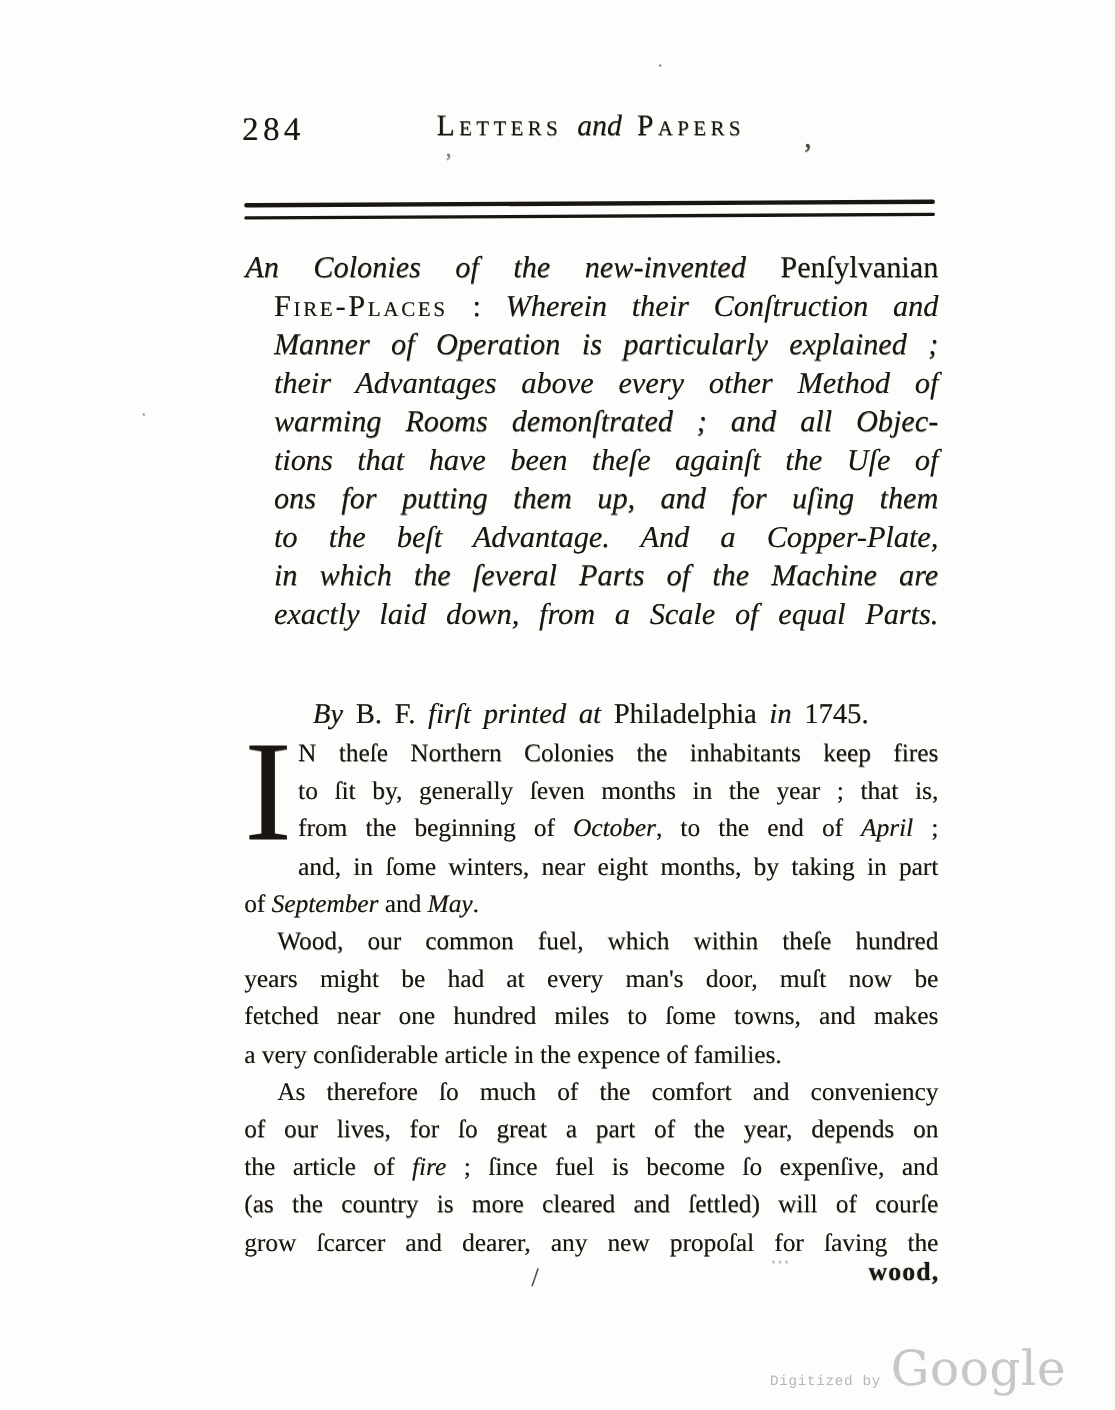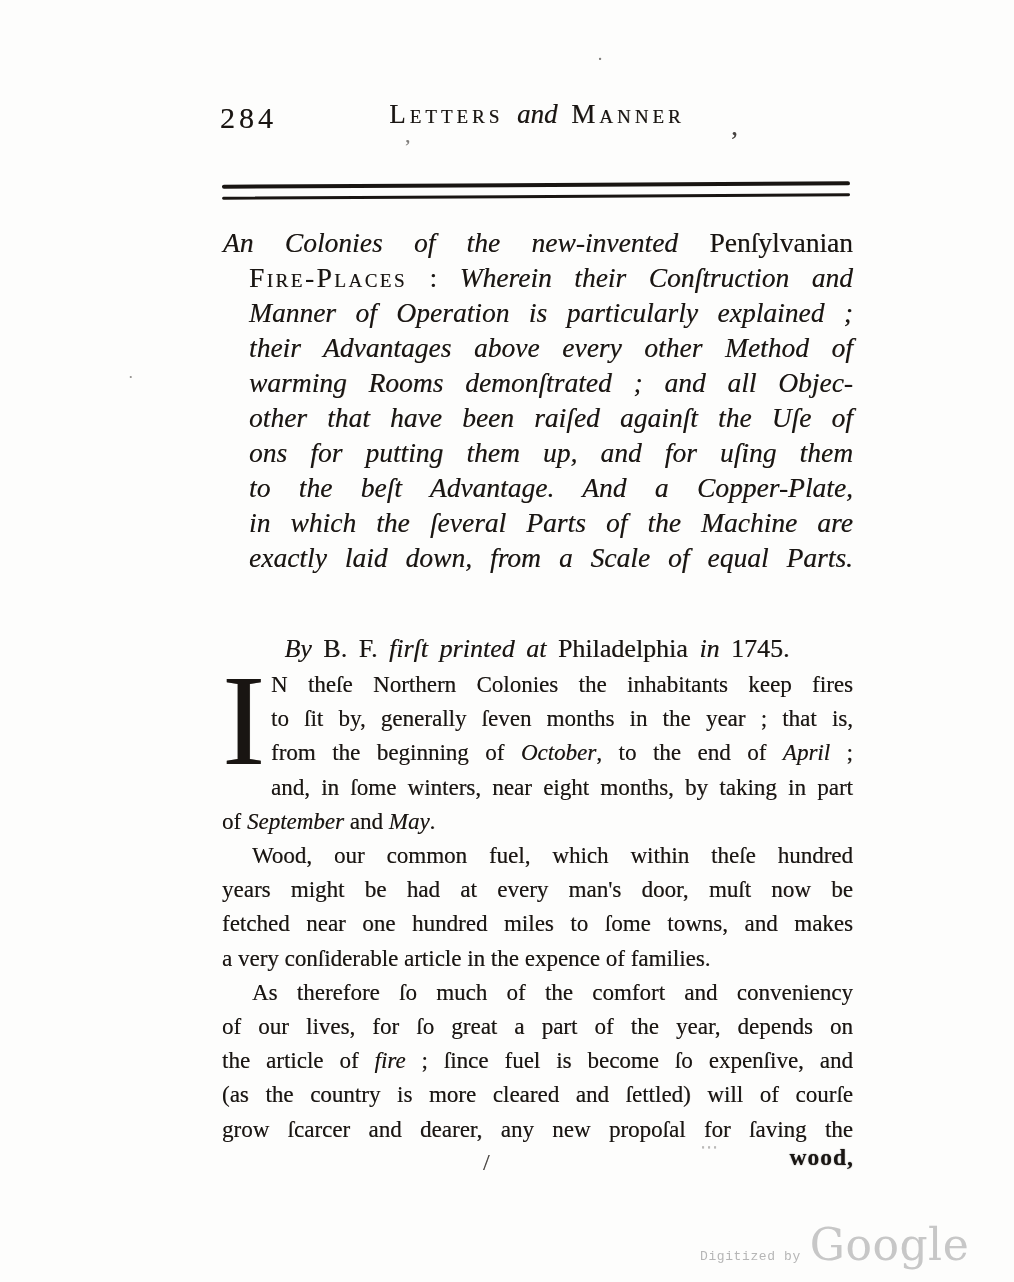--- a/index.html
+++ b/index.html
@@ -87,34 +87,34 @@
 
   .artifact{position:absolute;color:var(--ink,#191512);line-height:1;}
 </style>
 </head>
 <body>
 
 <div class="page">
 
   <div id="pageNumber">284</div>
 
-  <div id="runningHeader"><span class="seg-smallcaps">Letters</span><span class="seg-italic"> and </span><span class="seg-smallcaps">Manner</span></div>
+  <div id="runningHeader"><span class="seg-smallcaps">Letters</span><span class="seg-italic"> and </span><span class="seg-smallcaps">Papers</span></div>
 
   <div id="rule">
     <div class="rt"></div>
     <div class="rb"></div>
   </div>
 
   <div id="titleBlock">
       <div class="line"><span class="seg-italic">An Colonies of the new-invented </span><span class="seg-roman">Penſylvanian</span></div>
       <div class="line"><span class="seg-smallcaps">Fire-Places</span><span class="seg-roman"> : </span><span class="seg-italic">Wherein their Conſtruction and</span></div>
       <div class="line"><span class="seg-italic">Manner of Operation is particularly explained ;</span></div>
       <div class="line"><span class="seg-italic">their Advantages above every other Method of</span></div>
       <div class="line"><span class="seg-italic">warming Rooms demonſtrated ; and all Objec-</span></div>
-      <div class="line"><span class="seg-italic">other that have been raiſed againſt the Uſe of</span></div>
+      <div class="line"><span class="seg-italic">tions that have been theſe againſt the Uſe of</span></div>
       <div class="line"><span class="seg-italic">ons for putting them up, and for uſing them</span></div>
       <div class="line"><span class="seg-italic">to the beſt Advantage. And a Copper-Plate,</span></div>
       <div class="line"><span class="seg-italic">in which the ſeveral Parts of the Machine are</span></div>
       <div class="line"><span class="seg-italic">exactly laid down, from a Scale of equal Parts.</span></div>
     </div>
 
   <div id="byline"><span class="seg-italic">By </span><span class="seg-roman">B. F. </span><span class="seg-italic">firſt printed at </span><span class="seg-roman">Philadelphia </span><span class="seg-italic">in </span><span class="seg-roman">1745.</span></div>
 
   <div id="bodyBlock">
       <div class="body-par">

